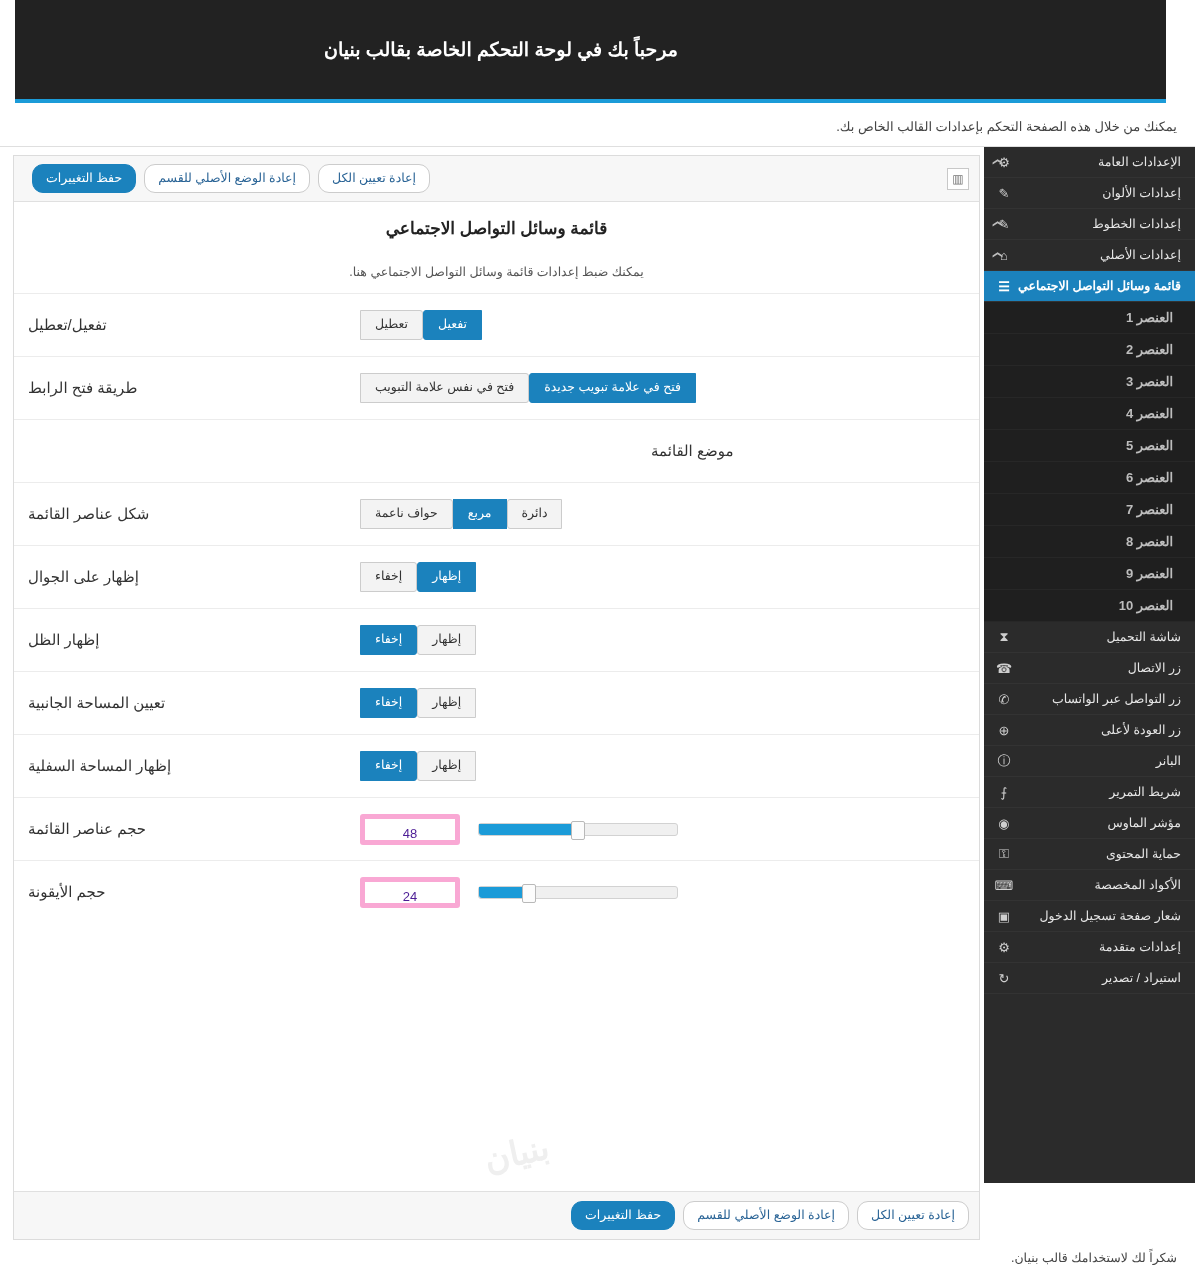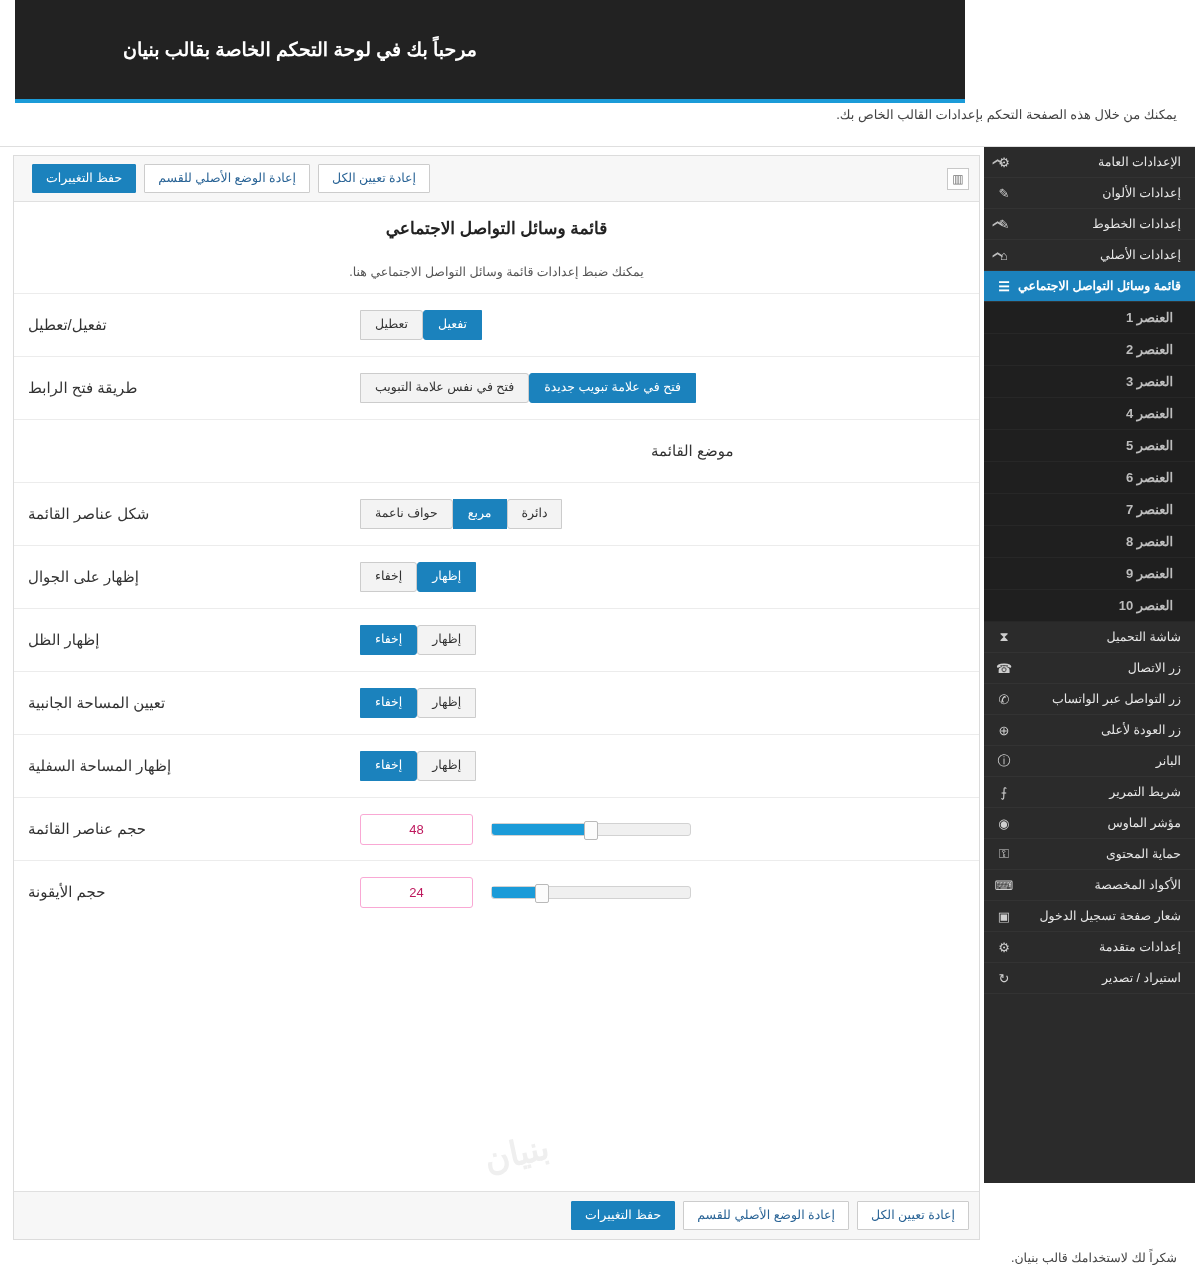--- a/index.html
+++ b/index.html
@@ -13,21 +13,21 @@
     position: relative;
     overflow: hidden;
     color: #333;
     font-size: 13px;
   }
 
   
   .topbar {
     position: absolute;
     top: 0; left: 0;
-    width: 965px; height: 103px;
+    width: 1166px; height: 103px;
     background: #222222;
     border-bottom: 4px solid #1b9bd8;
   }
   .topbar-inner {
     position: absolute;
     top: 0; right: 0;
     width: 1180px; height: 99px;
     display: flex;
     align-items: center;
     justify-content: flex-start;
@@ -49,21 +49,21 @@
   }
 
   
   .subnote {
     position: absolute;
     top: 107px; right: 0;
     width: 1195px; height: 40px;
     background: #ffffff;
     border-bottom: 1px solid #dfdfdf;
     display: flex;
-    align-items: flex-start;
+    align-items: center;
     justify-content: flex-start;
     padding-right: 18px;
   }
   .subnote span {
     font-size: 13px;
     color: #444;
   }
 
   
   .sidebar {
@@ -141,21 +141,21 @@
     background: #f7f7f7;
     border-bottom: 1px solid #e0e0e0;
     display: flex;
     align-items: center;
     padding: 0 10px;
     position: relative;
   }
   .btn {
     font-family: "Liberation Sans", sans-serif;
     font-size: 12.5px;
-    border-radius: 1px;
+    border-radius: 11px;
     padding: 7px 13px;
     cursor: pointer;
     border: 1px solid #cccccc;
     background: #ffffff;
     color: #2a6496;
     margin-left: 8px;
     line-height: 1;
   }
   .btn.primary {
     background: #1b82bd;
@@ -237,27 +237,27 @@
   }
 
   
   .slider-wrap {
     display: flex;
     align-items: center;
     flex-direction: row-reverse;
     gap: 0;
   }
   .num-box {
-    width: 113px;
+    width: 100px;
     height: 31px;
-    border: 1px solid #f9a8d4;
+    border: 5px solid #f9a8d4;
     border-radius: 3px;
     text-align: center;
     font-size: 13px;
-    color: #be185d;
+    color: #4c1d95;
     line-height: 29px;
     background: #fff;
     margin-right: 18px;
   }
   .track {
     width: 200px;
     height: 13px;
     background: #f0f0f0;
     border: 1px solid #d2d2d2;
     border-radius: 3px;

